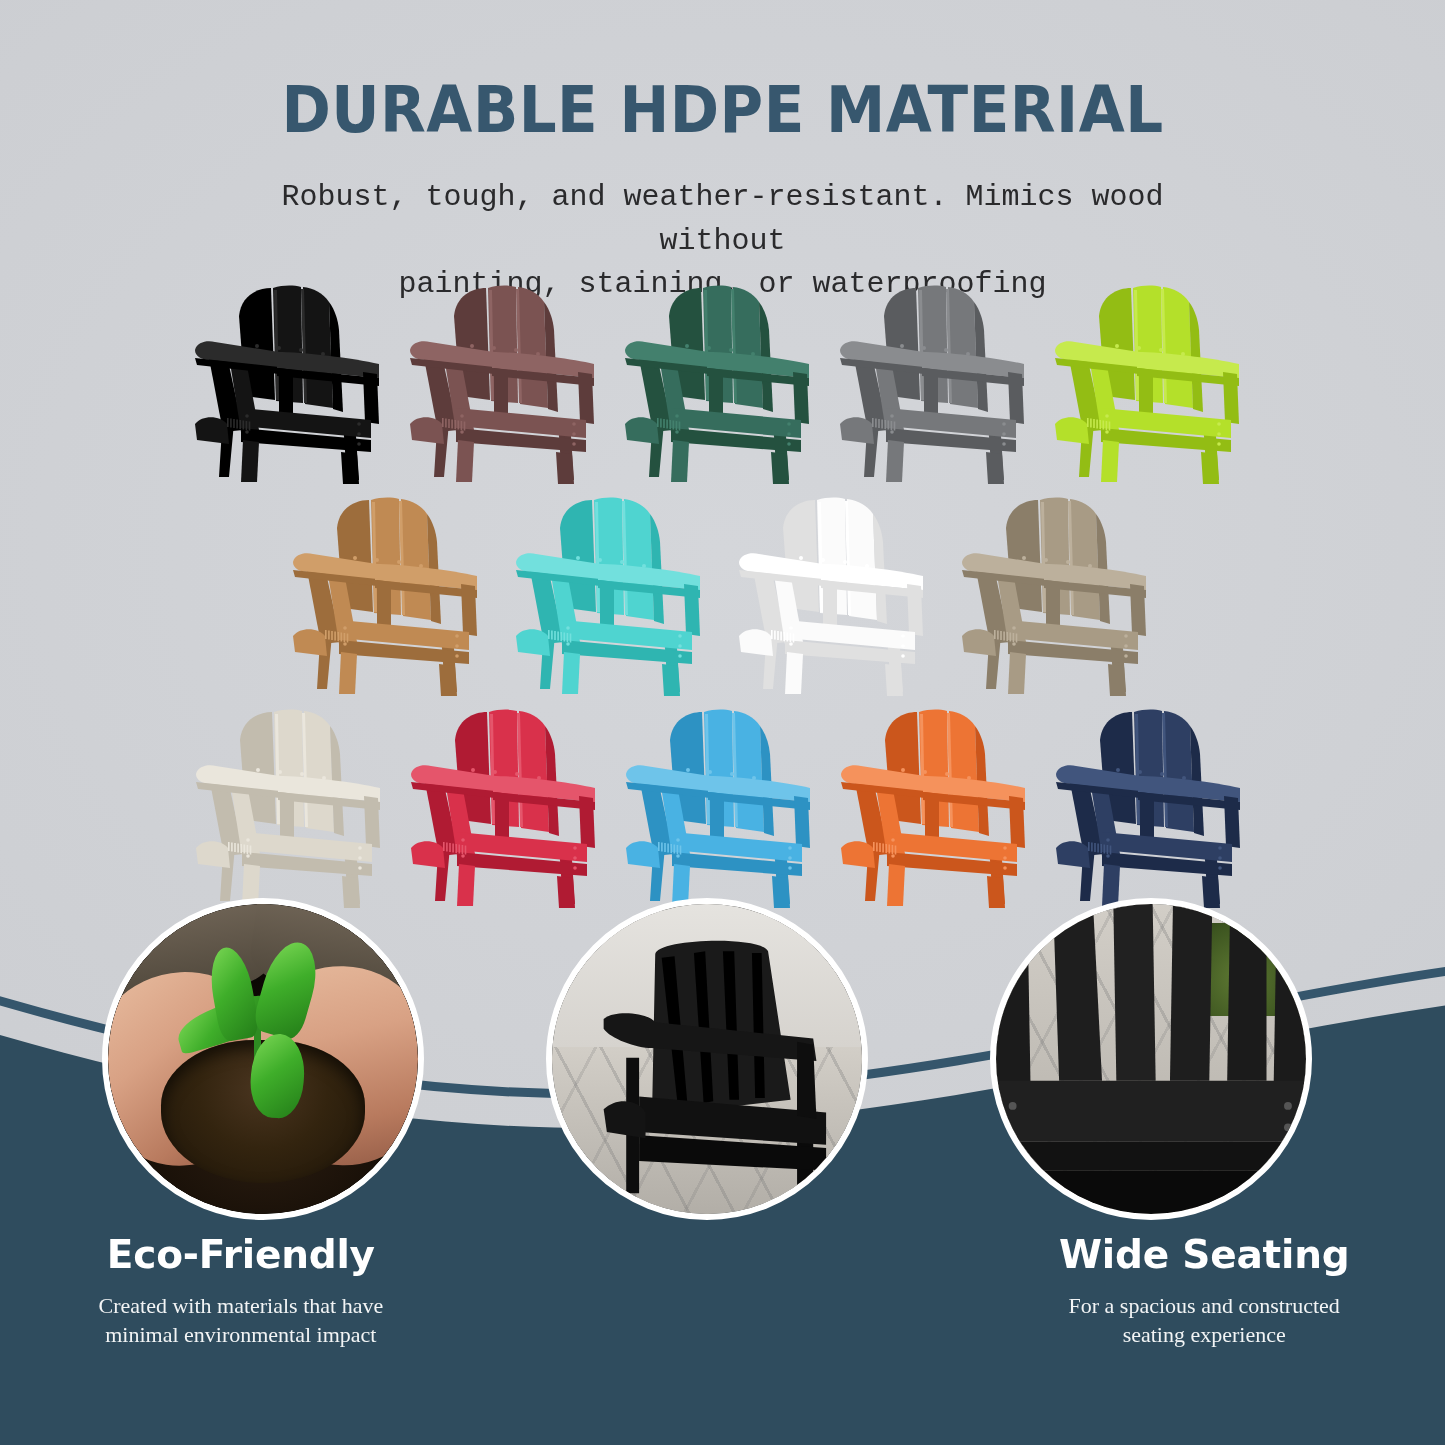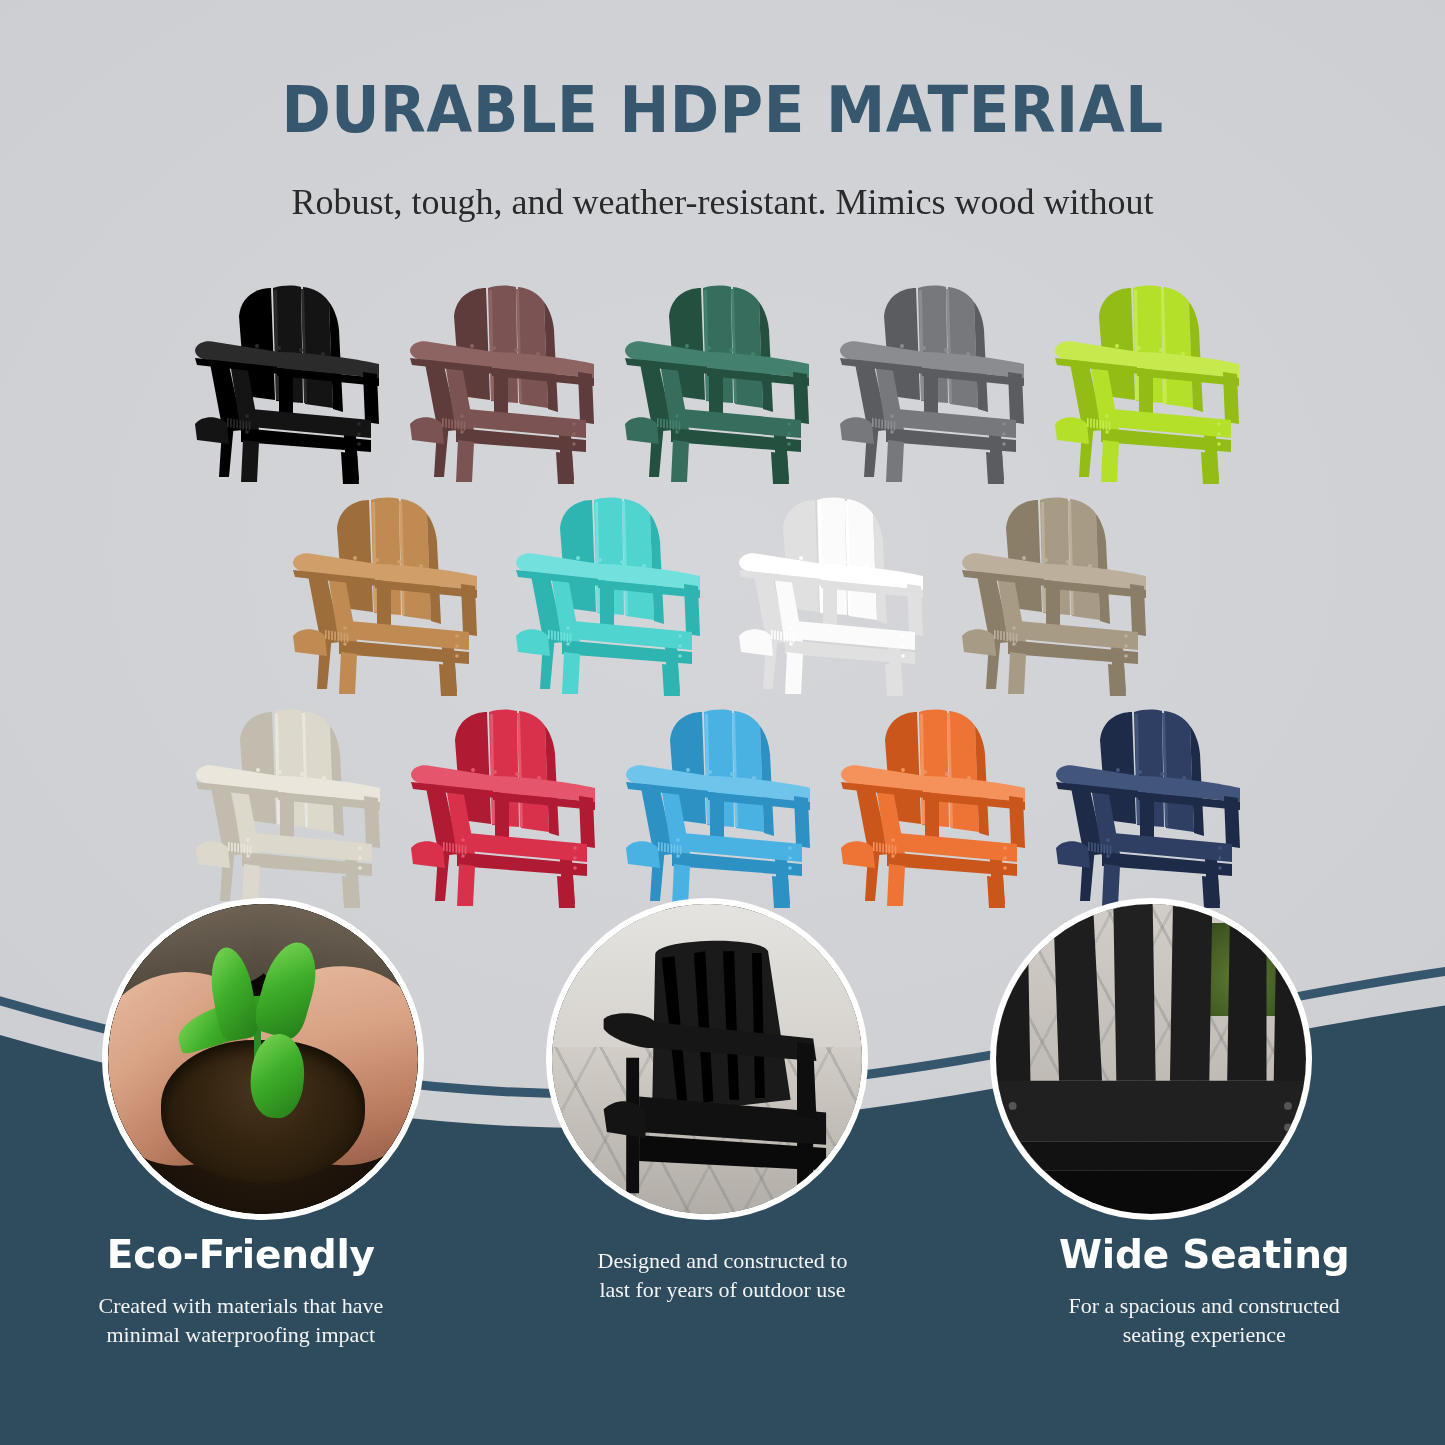--- a/index.html
+++ b/index.html
@@ -26,22 +26,22 @@
     font-family: "DejaVu Sans", sans-serif;
     font-weight: 700;
     font-size: 64px;
     letter-spacing: 0.5px;
     color: #37576e;
     line-height: 1.0;
     transform: scaleX(0.93);
   }
   .subtitle {
     margin-top: 34px;
-    font-family: Liberation Serif, serif;
-    font-size: 36px;
+    font-family: Liberation Mono, monospace;
+    font-size: 30px;
     color: #2a2a2c;
     line-height: 1.45;
     width: 1000px;
     margin-left: auto;
     margin-right: auto;
   }
 
   
   .grid-wrap { position: absolute; top: 272px; left: 0; width: 1445px; }
   .chair-row { display: flex; justify-content: center; align-items: flex-end; }
@@ -134,20 +134,21 @@
 </style>
 </head>
 <body>
 
 <div id="stage">
 
   <div class="header">
     <div class="title">DURABLE HDPE MATERIAL</div>
     <div class="subtitle">
       <div>Robust, tough, and weather-resistant. Mimics wood without</div>
+      <div>painting, staining, or waterproofing</div>
     </div>
   </div>
 
   <div class="grid-wrap">
     <div class="chair-row row1">
         <div class="chair-cell">
           <svg class="chair-svg" viewBox="0 0 215 212">
             <path d="M40 140 L52 140 L46 205 L36 205 Z" fill="#000000"></path>
             <path d="M160 150 L172 150 L176 208 L164 208 Z" fill="#000000"></path>
             <path d="M56 44 C 58 24, 74 16, 88 16 L 92 128 L 62 124 Z" fill="#000000"></path>
@@ -817,28 +818,24 @@
       </div>
     </div>
 
   </div>
 
   <div class="features">
     <div class="feature">
       <div class="f-title">Eco-Friendly</div>
       <div class="f-desc">
         <div>Created with materials that have</div>
-        <div>minimal waterproofing impact</div>
+        <div>minimal environmental impact</div>
       </div>
     </div>
     <div class="feature">
-      <div class="f-desc">
-        <div>Designed and constructed to</div>
-        <div>last for years of outdoor use</div>
-      </div>
     </div>
     <div class="feature">
       <div class="f-title">Wide Seating</div>
       <div class="f-desc">
         <div>For a spacious and constructed</div>
         <div>seating experience</div>
       </div>
     </div>
   </div>
 

